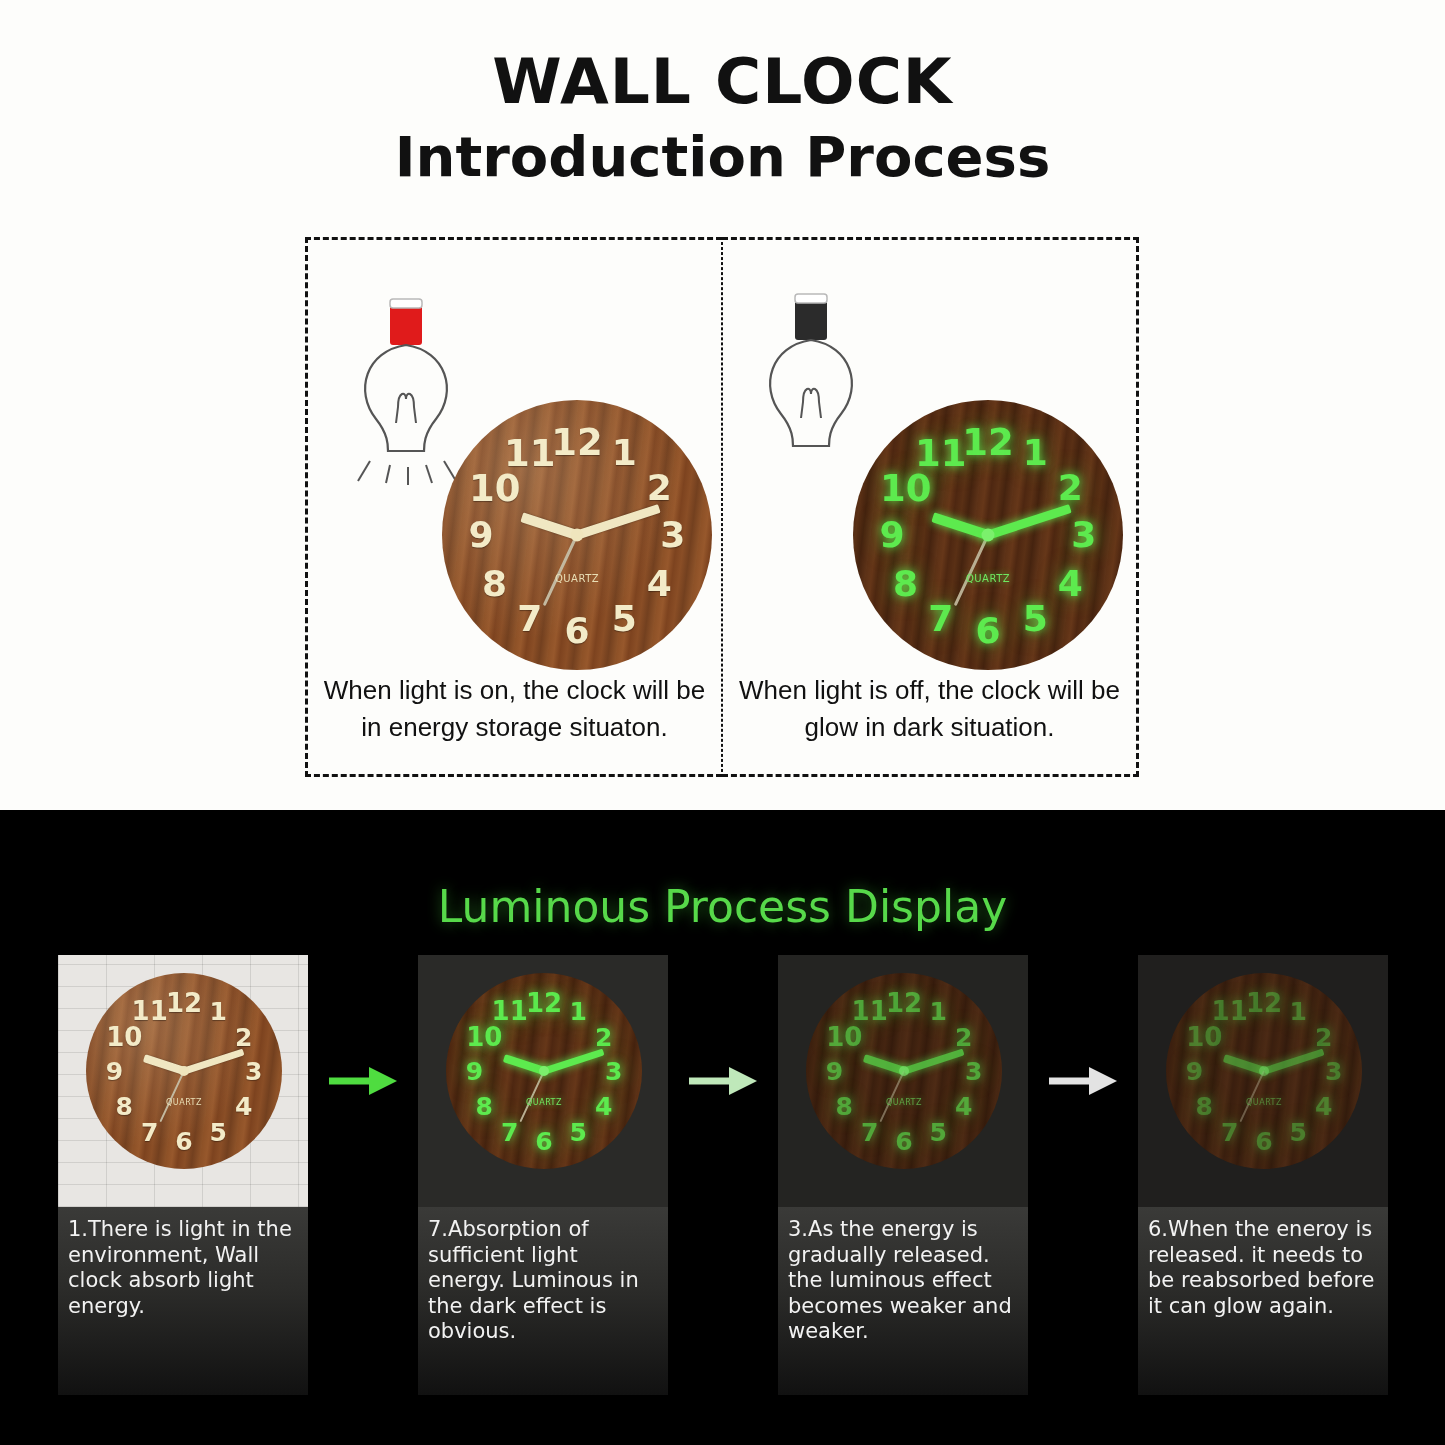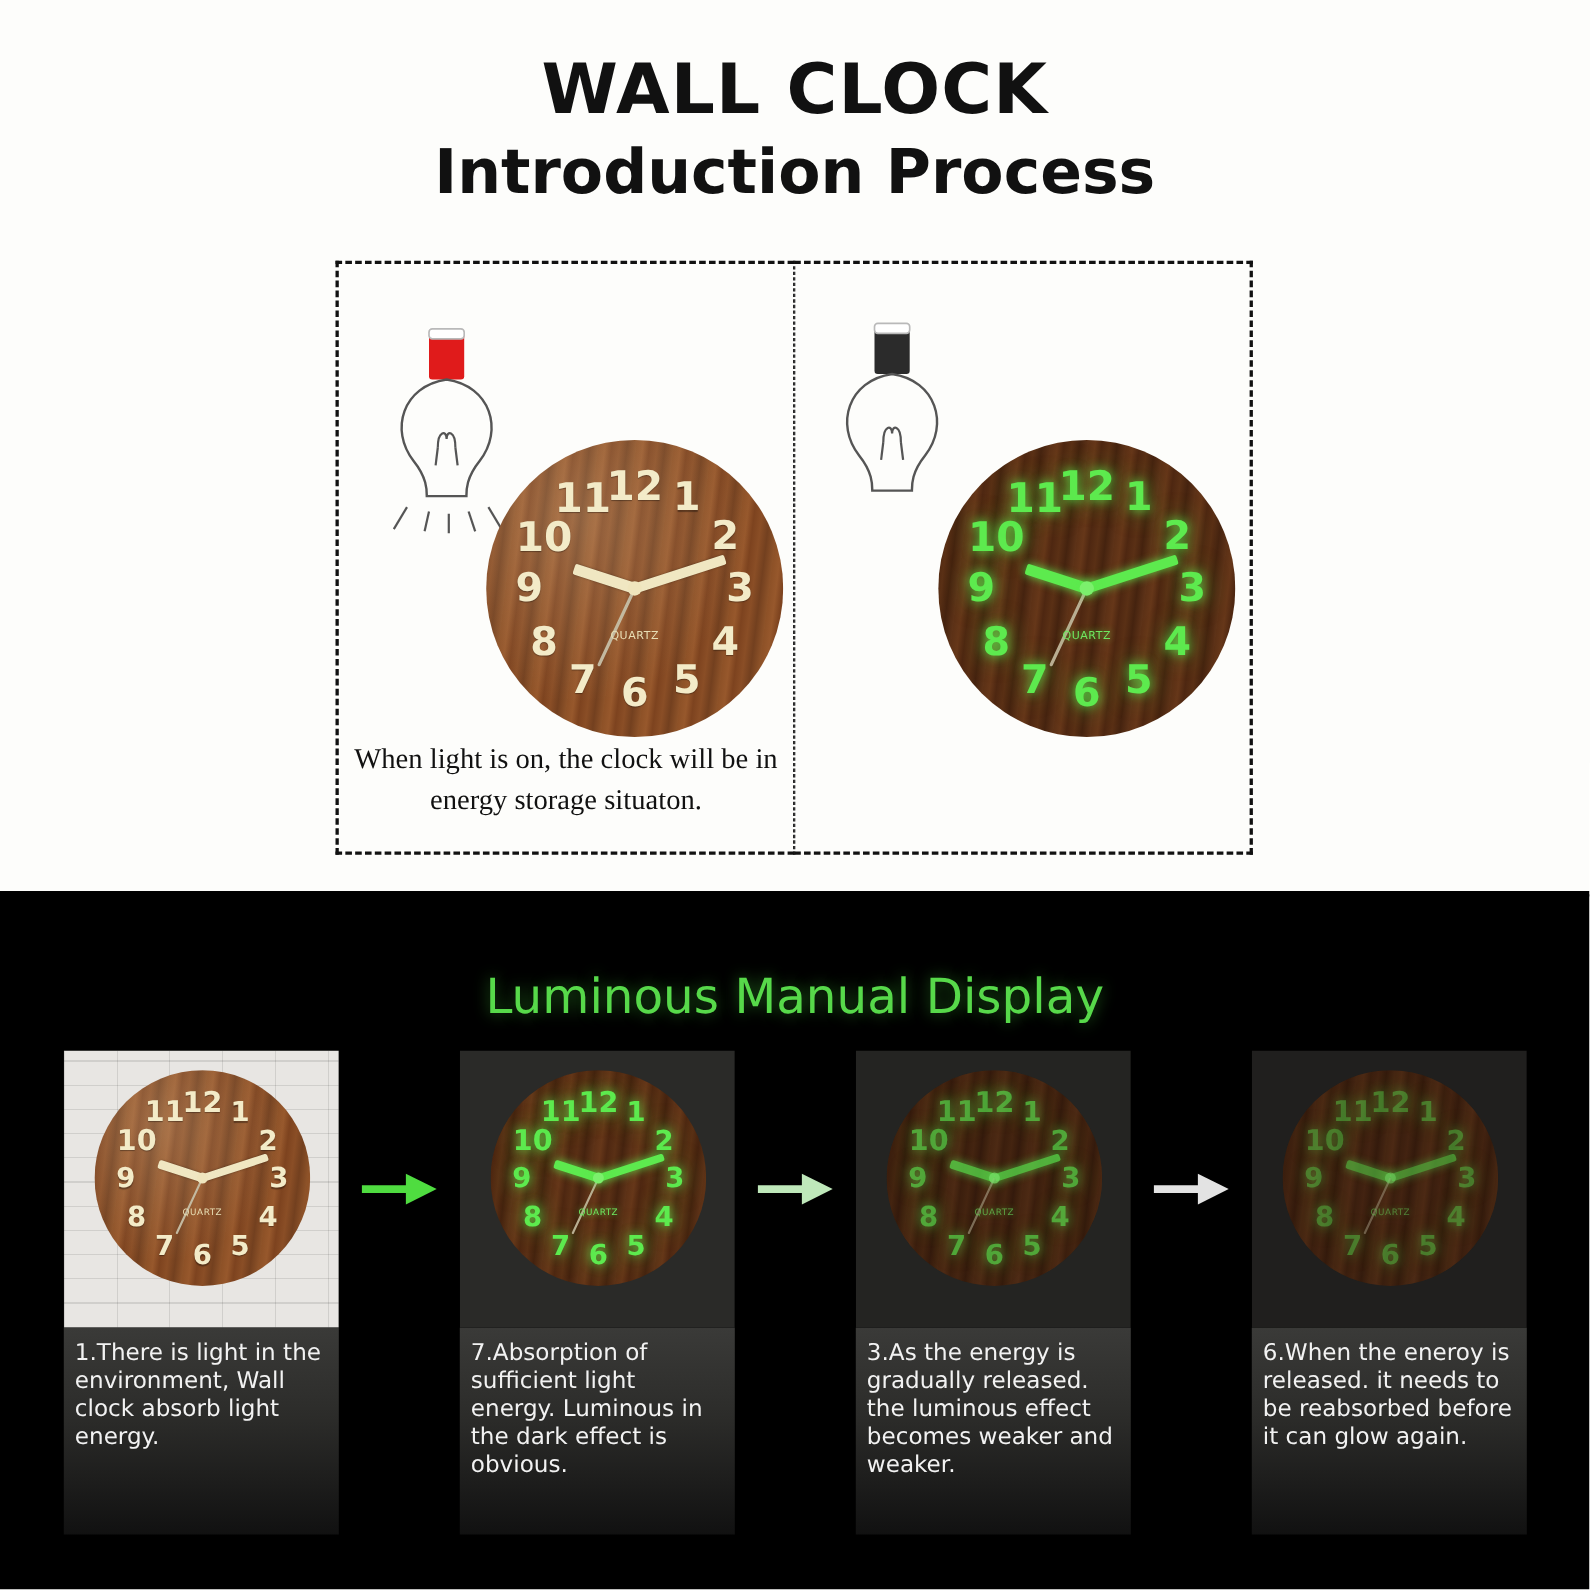--- a/index.html
+++ b/index.html
@@ -56,21 +56,21 @@
   .bulb.off { left: 28px; top: 50px; }
 
   .caption {
     position: absolute;
     left: 14px; right: 14px;
     bottom: 28px;
     text-align: center;
     font-size: 26px;
     line-height: 1.42;
     color: #111;
-    font-family: Liberation Serif, serif;
+    font-family: Liberation Sans, sans-serif;
   }
 
   
   .clock {
     position: relative;
     border-radius: 50%;
     overflow: hidden;
   }
   .wood {
     background:
@@ -271,30 +271,31 @@
           <div class="num glow" style="left:19.5%; top:32.5%; font-size:37px;">10</div>
           <div class="num glow" style="left:32.5%; top:19.5%; font-size:37px;">11</div>
 
           <div class="hand glow" style="left:50%; top:calc(50% - 58px); width:10px; height:58px; margin-left:-5px; transform:rotate(-72deg);"></div>
           <div class="hand glow" style="left:50%; top:calc(50% - 86px); width:9px; height:86px; margin-left:-4.5px; transform:rotate(72deg);"></div>
           <div class="hand second-dark" style="left:50%; top:calc(50% - 78px); width:2.5px; height:78px; margin-left:-1.2px; transform:rotate(205deg);"></div>
           <div class="pivot glow" style="left:50%; top:50%; width:13px; height:13px;"></div>
           <div class="quartz glow" style="left:50%; top:66%; font-size:10px;">QUARTZ</div>
         </div>
 
+        <div class="caption">When light is off, the clock will be glow in dark situation.</div>
       </div>
 
     </div>
   </div>
 
   <div class="divider"></div>
 
   <div class="bottom-section">
 
-    <div class="lum-title">Luminous Manual Display</div>
+    <div class="lum-title">Luminous Process Display</div>
 
     <div class="steps">
 
       <div class="step">
         <div class="step-img">
           <div class="brick"></div>
           <div class="clock wood" style="position:absolute; left:28px; top:18px; width:196px; height:196px;">
             <div class="num cream" style="left:50%; top:15.5%; font-size:26px;">12</div>
             <div class="num cream" style="left:67.5%; top:19.5%; font-size:25px;">1</div>
             <div class="num cream" style="left:80.5%; top:32.5%; font-size:25px;">2</div>

